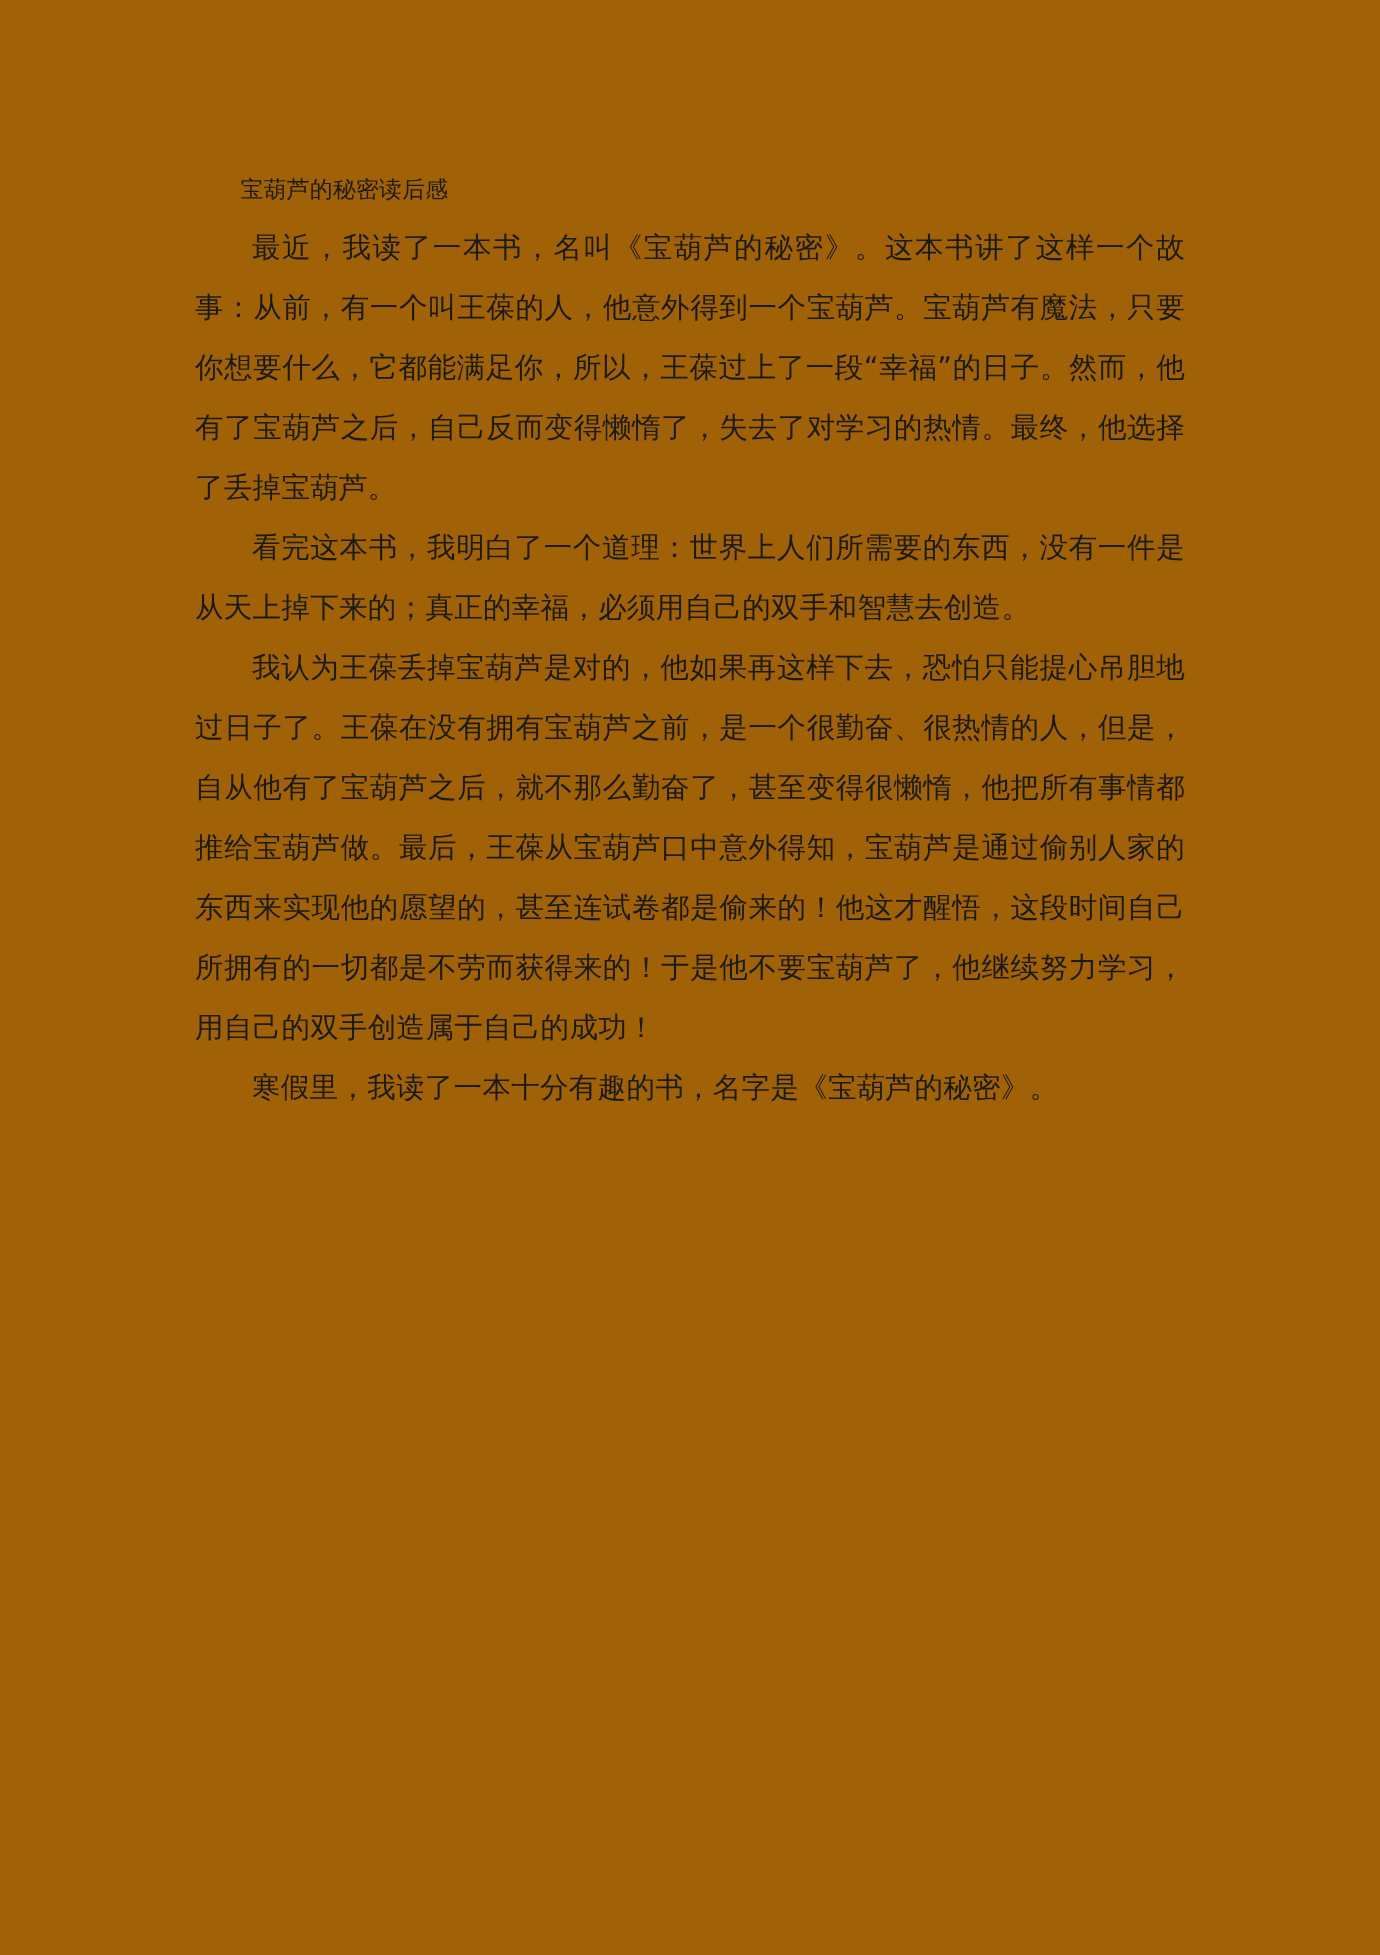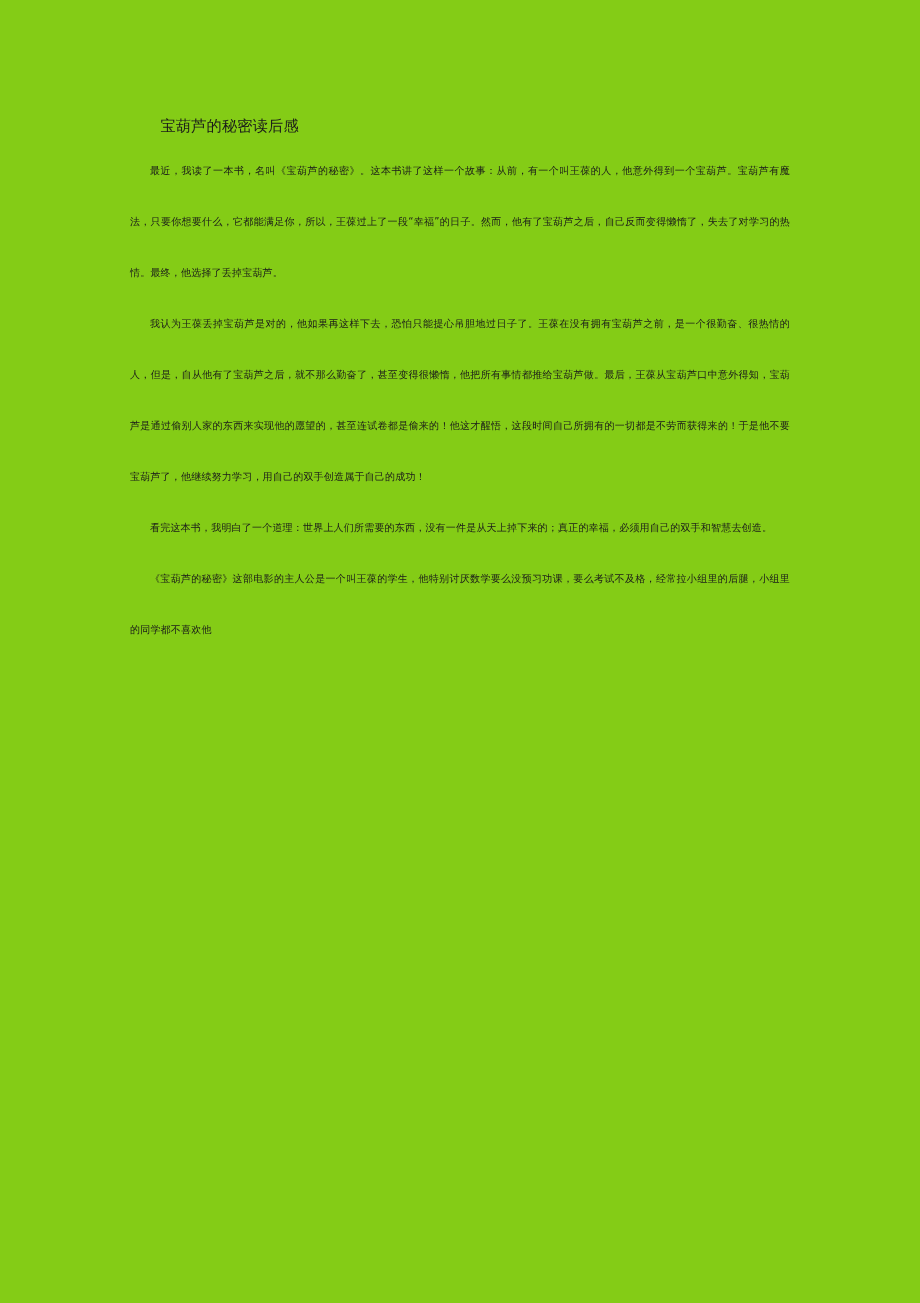--- a/index.html
+++ b/index.html
@@ -4,33 +4,33 @@
 <style>
   html, body {
     margin: 0;
     padding: 0;
     background: #ffffff;
   }
   .page {
     position: relative;
     width: 920px;
     height: 1303px;
-    background: #84cc16;
+    background: #a16207;
     overflow: hidden;
     font-family: "DejaVu Sans", "Liberation Sans", sans-serif;
   }
   .doc-body {
     position: absolute;
     left: 130px;
     top: 108px;
     width: 660px;
   }
   .para {
-    font-size: 10px;
-    line-height: 51px;
+    font-size: 19px;
+    line-height: 40px;
     color: #1a1a1a;
     text-align: justify;
     text-justify: inter-character;
     text-align-last: left;
     margin: 0 0 0 0;
     letter-spacing: 0.2px;
     word-break: break-all;
     -webkit-font-smoothing: antialiased;
   }
   .para.indent {
@@ -48,26 +48,26 @@
 </head>
 <body>
 
 <div class="page">
   <div class="doc-body">
 
     <p class="title-line">宝葫芦的秘密读后感</p>
 
     <p class="para indent">最近，我读了一本书，名叫《宝葫芦的秘密》。这本书讲了这样一个故事：从前，有一个叫王葆的人，他意外得到一个宝葫芦。宝葫芦有魔法，只要你想要什么，它都能满足你，所以，王葆过上了一段“幸福”的日子。然而，他有了宝葫芦之后，自己反而变得懒惰了，失去了对学习的热情。最终，他选择了丢掉宝葫芦。</p>
 
+    <p class="para indent">看完这本书，我明白了一个道理：世界上人们所需要的东西，没有一件是从天上掉下来的；真正的幸福，必须用自己的双手和智慧去创造。</p>
+
     <p class="para indent">我认为王葆丢掉宝葫芦是对的，他如果再这样下去，恐怕只能提心吊胆地过日子了。王葆在没有拥有宝葫芦之前，是一个很勤奋、很热情的人，但是，自从他有了宝葫芦之后，就不那么勤奋了，甚至变得很懒惰，他把所有事情都推给宝葫芦做。最后，王葆从宝葫芦口中意外得知，宝葫芦是通过偷别人家的东西来实现他的愿望的，甚至连试卷都是偷来的！他这才醒悟，这段时间自己所拥有的一切都是不劳而获得来的！于是他不要宝葫芦了，他继续努力学习，用自己的双手创造属于自己的成功！</p>
 
-    <p class="para indent">看完这本书，我明白了一个道理：世界上人们所需要的东西，没有一件是从天上掉下来的；真正的幸福，必须用自己的双手和智慧去创造。</p>
+
+    <p class="para indent">寒假里，我读了一本十分有趣的书，名字是《宝葫芦的秘密》。</p>
 
 
 
 
 
 
-    <p class="para indent">《宝葫芦的秘密》这部电影的主人公是一个叫王葆的学生，他特别讨厌数学要么没预习功课，要么考试不及格，经常拉小组里的后腿，小组里的同学都不喜欢他</p>
-
-
   </div>
 </div>
 
 </body></html>

